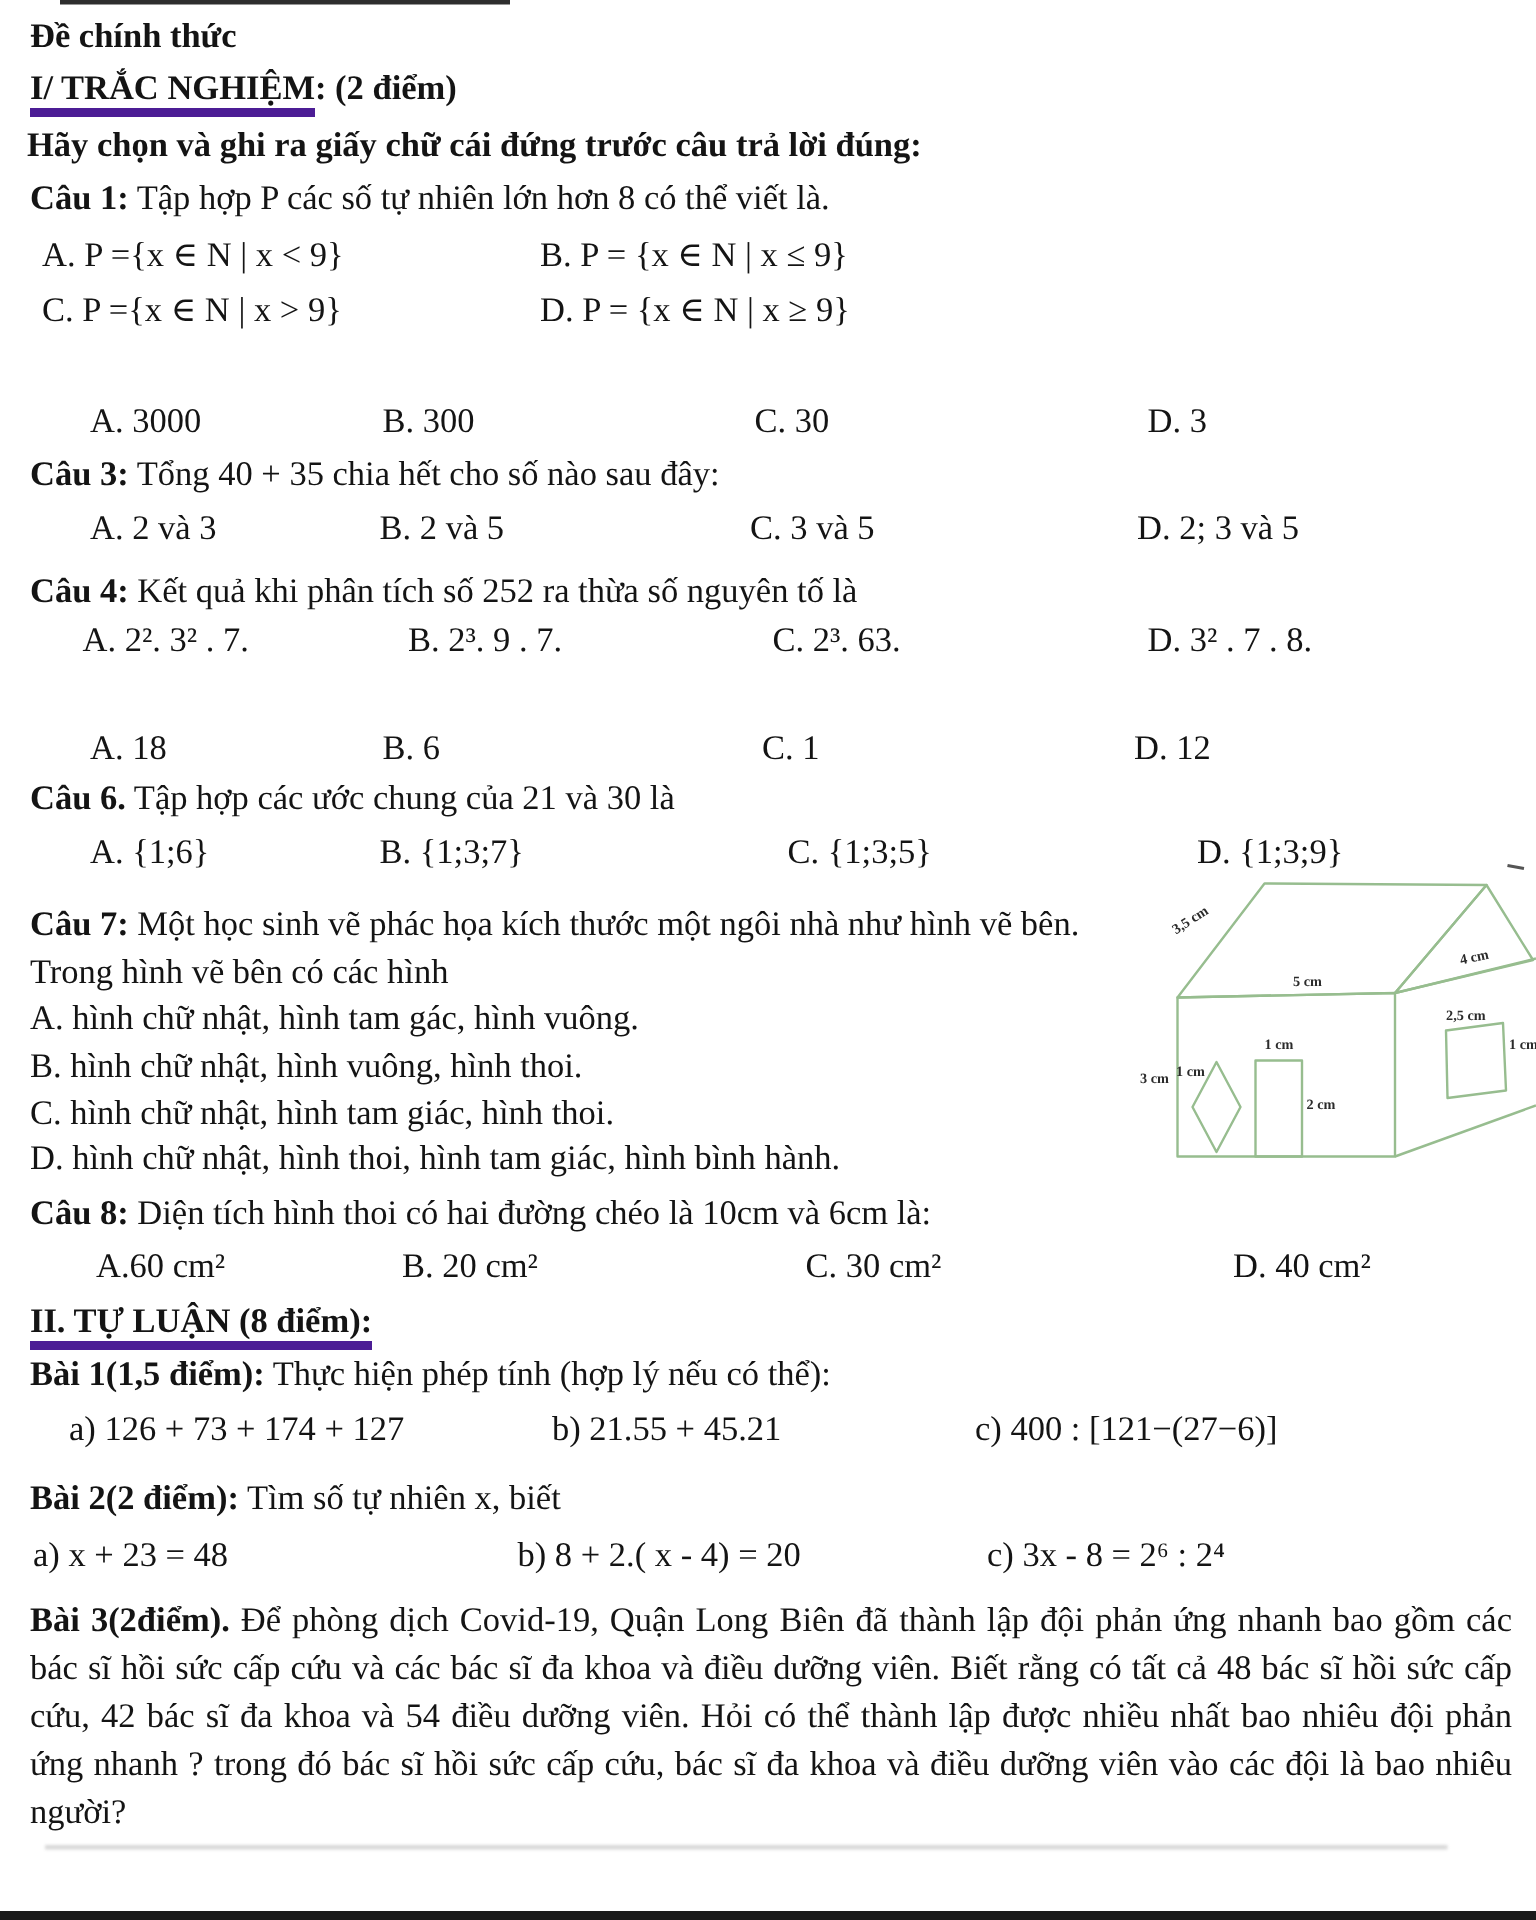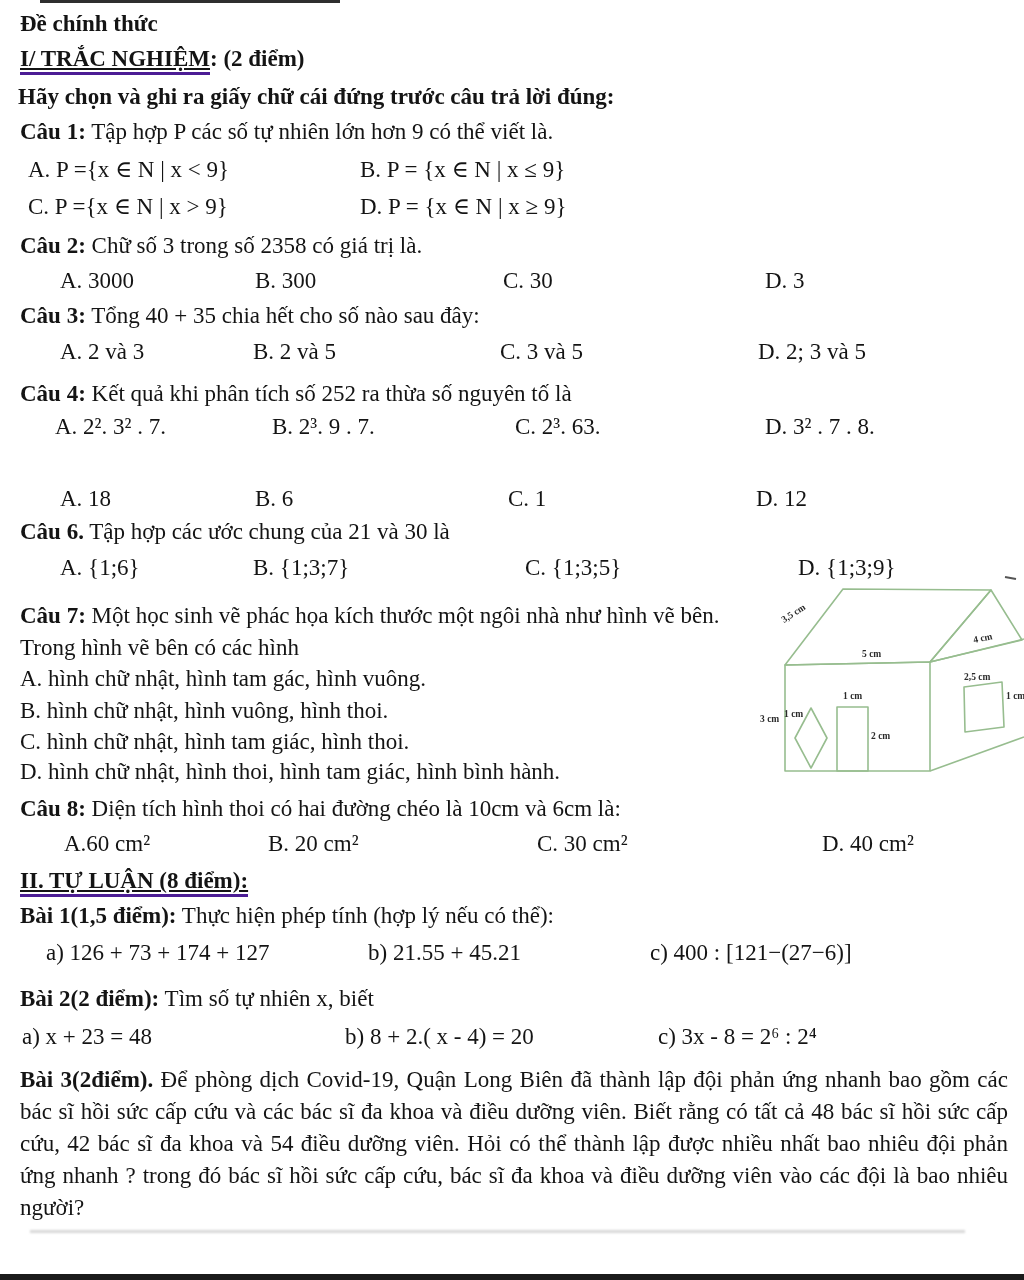--- a/index.html
+++ b/index.html
@@ -9,21 +9,21 @@
     background:#ffffff;
     font-family:"Liberation Serif","DejaVu Serif",serif;
     font-size:23px;color:#141414;
     overflow:hidden;
     margin:0 auto;
   }
   .ln{position:absolute;white-space:nowrap;line-height:30px;}
   .wrapblock{position:absolute;white-space:normal;line-height:32px;}
   .b{font-weight:bold;}
   .i{}
-  .u{border-bottom:3px solid #4c1d95;padding-bottom:1px;text-decoration:underline;}
+  .u{border-bottom:6px solid #4c1d95;padding-bottom:1px;}
   .opt{position:absolute;white-space:nowrap;line-height:30px;}
   .just{text-align:justify;}
   .figure-labels text{
     font-family:"Liberation Serif","DejaVu Serif",serif;
     font-size:9.5px;font-weight:bold;fill:#2b2b2b;
   }
   .artifact-top{position:absolute;top:0;left:40px;width:300px;height:3px;background:#2e2e2e;}
   .faint-line{position:absolute;top:1230px;left:30px;width:935px;height:3px;background:#d8d8d8;filter:blur(1px);}
   .bottom-bar{position:absolute;top:1274px;left:0;width:1024px;height:6px;background:#1b1b1b;}
 </style>
@@ -36,30 +36,27 @@
 
   <div class="ln b" style="top:9px;left:20px">Đề chính thức</div>
 
   <div class="ln b" style="top:44px;left:20px">
     <span class="u">I/ TRẮC NGHIỆM</span><span>: (2 điểm)</span>
   </div>
 
   <div class="ln b i" style="top:82px;left:18px">Hãy chọn và ghi ra giấy chữ cái đứng trước câu trả lời đúng:</div>
 
   <div class="ln" style="top:117px;left:20px">
-    <span class="b">Câu 1:</span><span> Tập hợp P các số tự nhiên lớn hơn 9 có thể viết là.</span>
+    <span class="b">Câu 1:</span><span> Tập hợp P các số tự nhiên lớn hơn 8 có thể viết là.</span>
   </div>
   <span class="opt" style="top:155px;left:28px">A. P ={x ∈ N | x &lt; 9}</span>
   <span class="opt" style="top:155px;left:360px">B. P = {x ∈ N | x ≤ 9}</span>
   <span class="opt" style="top:192px;left:28px">C. P ={x ∈ N | x &gt; 9}</span>
   <span class="opt" style="top:192px;left:360px">D. P = {x ∈ N | x ≥ 9}</span>
 
-  <div class="ln" style="top:231px;left:20px">
-    <span class="b">Câu 2:</span><span> Chữ số 3 trong số 2358 có giá trị là.</span>
-  </div>
   <span class="opt" style="top:266px;left:60px">A. 3000</span>
   <span class="opt" style="top:266px;left:255px">B. 300</span>
   <span class="opt" style="top:266px;left:503px">C. 30</span>
   <span class="opt" style="top:266px;left:765px">D. 3</span>
 
   <div class="ln" style="top:301px;left:20px">
     <span class="b">Câu 3:</span><span> Tổng 40 + 35 chia hết cho số nào sau đây:</span>
   </div>
   <span class="opt" style="top:337px;left:60px">A. 2 và 3</span>
   <span class="opt" style="top:337px;left:253px">B. 2 và 5</span>

